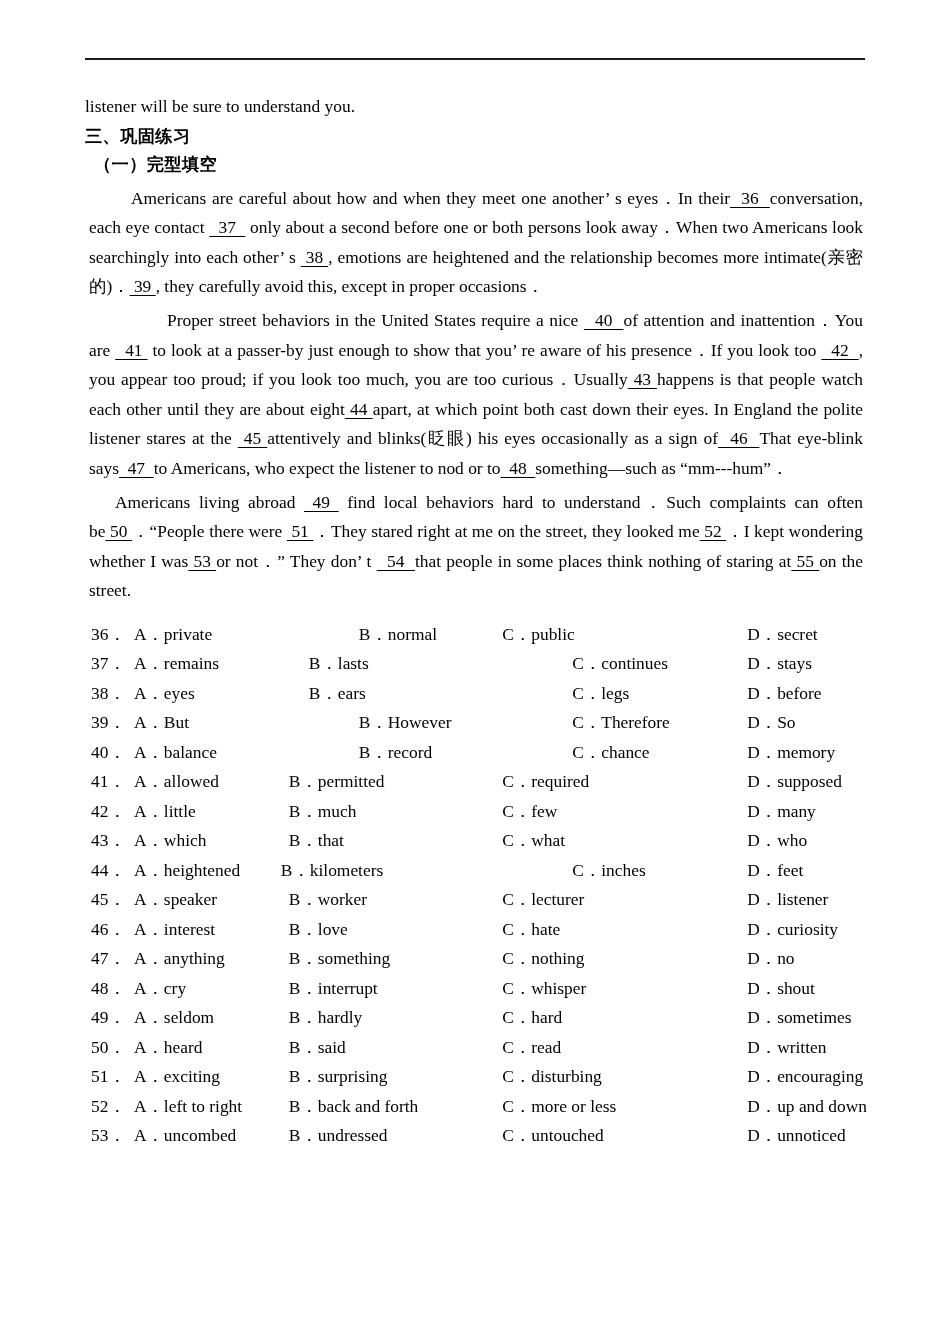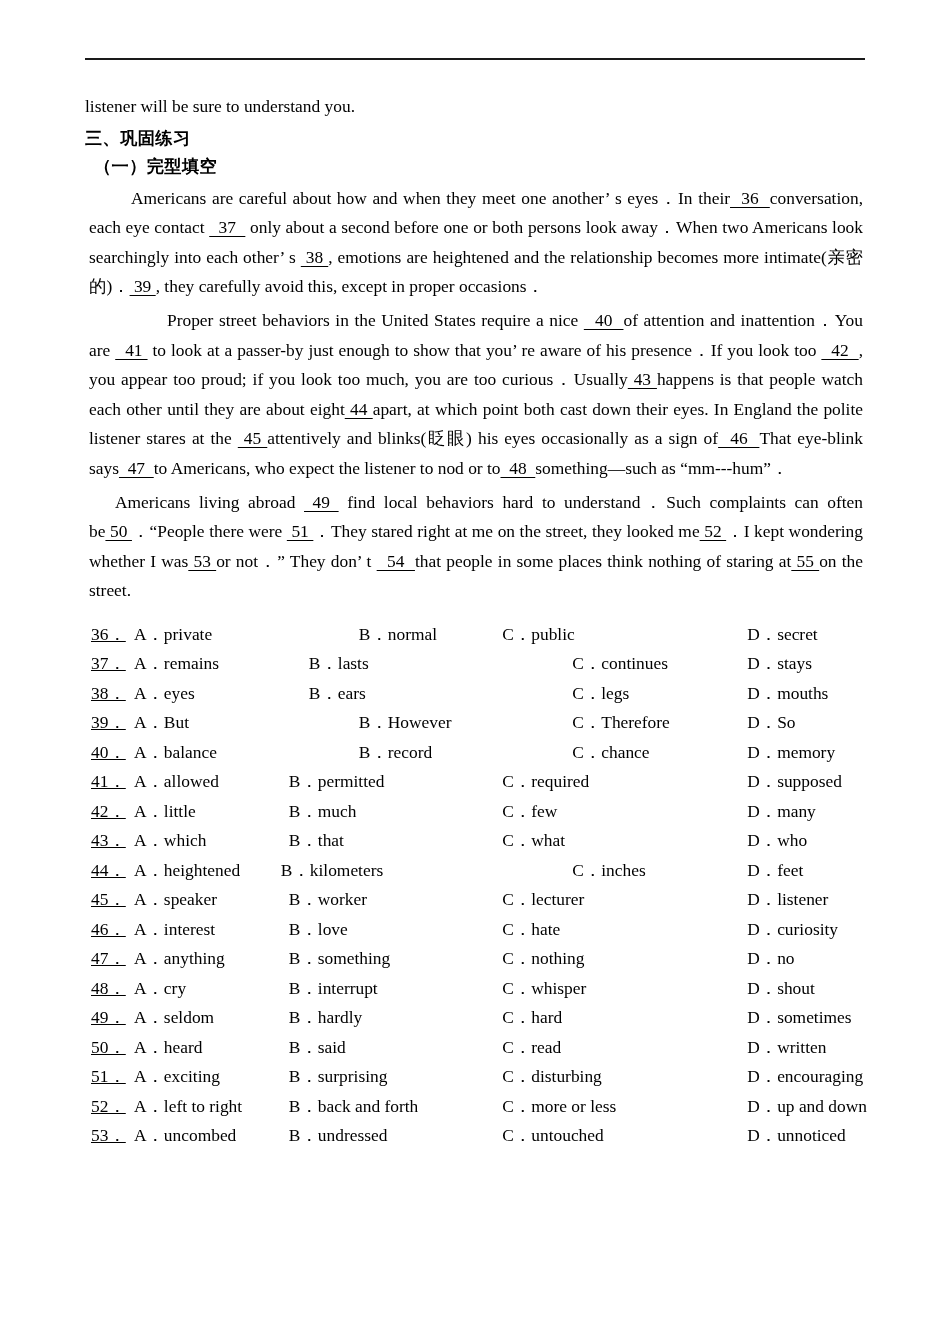--- a/index.html
+++ b/index.html
@@ -39,21 +39,21 @@
     text-justify: inter-word;
     white-space: pre-wrap;
   }
   p.lead {
     margin: 0 0 2px 0;
     font-size: 17.4px;
     line-height: 29.6px;
   }
   .h-cjk {
     margin: 0;
-    font-family: Liberation Sans, sans-serif;
+    font-family: Liberation Mono, monospace;
     font-weight: bold;
     font-size: 17.2px;
     line-height: 28px;
     letter-spacing: 0.4px;
   }
   .h-cjk.sub {
     padding-left: 9px;
   }
   .para.indent1 { text-indent: 42px; }
   .para.indent2 { text-indent: 78px; }
@@ -74,21 +74,20 @@
     font-size: 17.4px;
     line-height: 29.5px;
     padding: 0;
     vertical-align: baseline;
     white-space: nowrap;
   }
   .opt-num {
     width: 52px;
     padding-left: 6px !important;
     font-family: "Liberation Serif", serif;
-    text-decoration: underline;
   }
   .col-a { width: 190px; }
   .col-b { width: 200px; }
   .col-c { width: 185px; }
   .col-d { width: auto; }
   .pad-a  { padding-left: 0 !important; }
   .pad-b1 { padding-left: 78px !important; margin-top: 48px; }
   .pad-b2 { padding-left: 28px !important; }
   .pad-b3 { padding-left: 8px !important; margin-top: 48px; }
   .pad-c1 { padding-left: 0 !important; }
@@ -141,21 +140,21 @@
             <td class="col-a pad-a">A．remains</td>
             <td class="col-b pad-b2">B．lasts</td>
             <td class="col-c pad-c2">C．continues</td>
             <td class="col-d pad-d">D．stays</td>
           </tr>
           <tr>
             <td class="opt-num">38．</td>
             <td class="col-a pad-a">A．eyes</td>
             <td class="col-b pad-b2">B．ears</td>
             <td class="col-c pad-c2">C．legs</td>
-            <td class="col-d pad-d">D．mouths</td>
+            <td class="col-d pad-d">D．before</td>
           </tr>
           <tr>
             <td class="opt-num">39．</td>
             <td class="col-a pad-a">A．But</td>
             <td class="col-b pad-b1">B．However</td>
             <td class="col-c pad-c2">C．Therefore</td>
             <td class="col-d pad-d">D．So</td>
           </tr>
           <tr>
             <td class="opt-num">40．</td>

